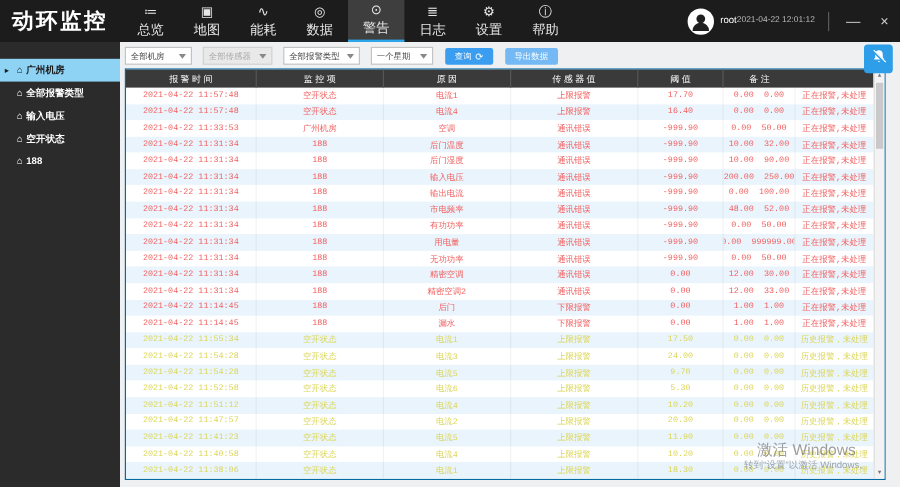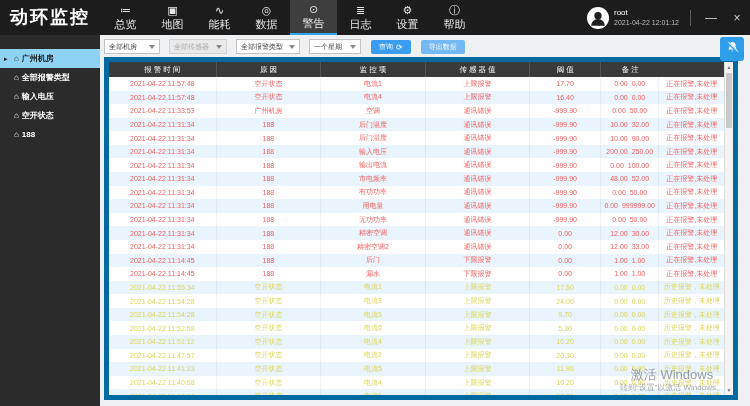--- a/index.html
+++ b/index.html
@@ -10,21 +10,21 @@
   .topbar { position:absolute; top:0; left:0; width:100%; height:35px; background:#1c1c1c; display:flex; align-items:stretch; z-index:9; }
   .app-title { color:#fff; font-size:18px; font-weight:bold; letter-spacing:2px; line-height:35px; padding:0 12px 4px 10px; white-space:nowrap; }
   .topnav { display:flex; }
   .nav-item { width:47px; display:flex; flex-direction:column; align-items:center; justify-content:center; gap:1px; color:#e6e6e6; cursor:pointer; }
   .nav-ico { font-size:11px; line-height:12px; }
   .nav-lbl { font-size:11px; }
   .nav-item.active { background:#3e3e3e; border-bottom:2px solid #2ba6ea; }
   .topbar-spacer { flex:1; }
   .userbox { display:flex; align-items:center; gap:5px; padding-right:4px; cursor:pointer; }
   .avatar { width:22px; height:22px; border-radius:50%; overflow:hidden; background:#fff; flex:0 0 auto; }
-  .user-meta { display:flex; flex-direction:column; line-height:1.3; }
+  .user-meta { display:flex; flex-direction:row; line-height:1.3; }
   .user-name { font-size:8px; color:#fff; }
   .user-time { font-size:7px; color:#bdbdbd; white-space:nowrap; }
   .vsep { width:1px; height:16px; background:#5a5a5a; align-self:center; margin:0 7px; }
   .winbtn { width:26px; background:none; border:none; color:#cfcfcf; font-size:12px; cursor:pointer; }
 
   
   .sidebar { position:absolute; top:35px; left:0; width:100px; bottom:0; background:#2b2b2b; padding-top:14px; z-index:8; }
   .side-item { height:19px; display:flex; align-items:center; gap:3px; padding-left:14px; color:#fff; font-size:8px; font-weight:bold; cursor:pointer; position:relative; }
   .side-item.active { background:#8ed2f4; color:#1b1b1b; }
   .side-item .caret { position:absolute; left:4px; font-size:7px; }
@@ -40,21 +40,21 @@
   .sel .tri { width:0; height:0; border-left:3px solid transparent; border-right:3px solid transparent; border-top:4px solid #888; margin-left:5px; }
   .w0 { width:56px; } .w1 { width:58px; } .w2 { width:64px; } .w3 { width:52px; }
   .btn { height:14px; border:none; border-radius:2px; color:#fff; font-size:7px; padding:0 8px; cursor:pointer; display:flex; align-items:center; gap:3px; margin:1px 0 0 10px; }
   .btn.query { background:#3a9df0; }
   .btn.export { background:#74b9f3; }
   .refresh-ico { font-size:8px; }
 
   .mute-btn { position:absolute; top:2px; right:6px; width:24px; height:24px; background:#2e9ee9; border:none; border-radius:3px; display:flex; align-items:center; justify-content:center; cursor:pointer; z-index:7; }
 
   
-  .table { position:absolute; left:4px; top:22px; right:12px; bottom:6px; background:#fff; border:5px solid #0369a1; }
+  .table { position:absolute; left:4px; top:22px; right:12px; bottom:6px; background:#fff; border:1px solid #0369a1;font-family:Liberation Mono, monospace; }
   .t-head { position:absolute; top:0; left:0; right:9px; height:15px; display:grid; grid-template-columns:17.5% 17% 17% 17% 11.5% 9.5% 10.5%; background:#3a3a3a; }
   .th { color:#fff; font-size:7.5px; letter-spacing:2px; text-indent:2px; display:flex; align-items:center; justify-content:center; border-right:1px solid #565656; overflow:hidden; white-space:nowrap; }
   .th:last-child { border-right:none; }
   .t-body { position:absolute; top:15px; left:0; right:9px; bottom:0; overflow:hidden; }
   .t-row { height:13.58px; display:grid; grid-template-columns:17.5% 17% 17% 17% 11.5% 9.5% 10.5%; cursor:default; }
   .t-row:nth-child(even) { background:#e9f4fc; }
   .td { font-size:7px; display:flex; align-items:center; justify-content:center; border-right:1px solid rgba(0,0,0,0.05); white-space:pre; overflow:hidden; }
   .td:last-child { border-right:none; }
   .t-row.active-alarm .td { color:#f25f5f; }
   .t-row.history-alarm .td { color:#dcd65a; }
@@ -186,22 +186,22 @@
           <path d="M10.3 17.2a1.8 1.8 0 0 0 3.4 0z" fill="#ffffff"></path>
           <line x1="4" y1="3.5" x2="20" y2="19.5" stroke="#2e9ee9" stroke-width="3.4"></line>
           <line x1="5" y1="2.8" x2="21" y2="18.8" stroke="#ffffff" stroke-width="1.6"></line>
         </svg>
     </span>
   </button>
 
   <div class="table">
     <div class="t-head">
         <div class="th">报警时间</div>
+        <div class="th">监控项</div>
         <div class="th">原因</div>
-        <div class="th">监控项</div>
         <div class="th">传感器值</div>
         <div class="th">阈值</div>
         <div class="th">备注</div>
       </div>
     <div class="t-body">
         <div class="t-row active-alarm">
           <div class="td">2021-04-22 11:57:48</div>
           <div class="td">空开状态</div>
           <div class="td">电流1</div>
           <div class="td">上限报警</div>

